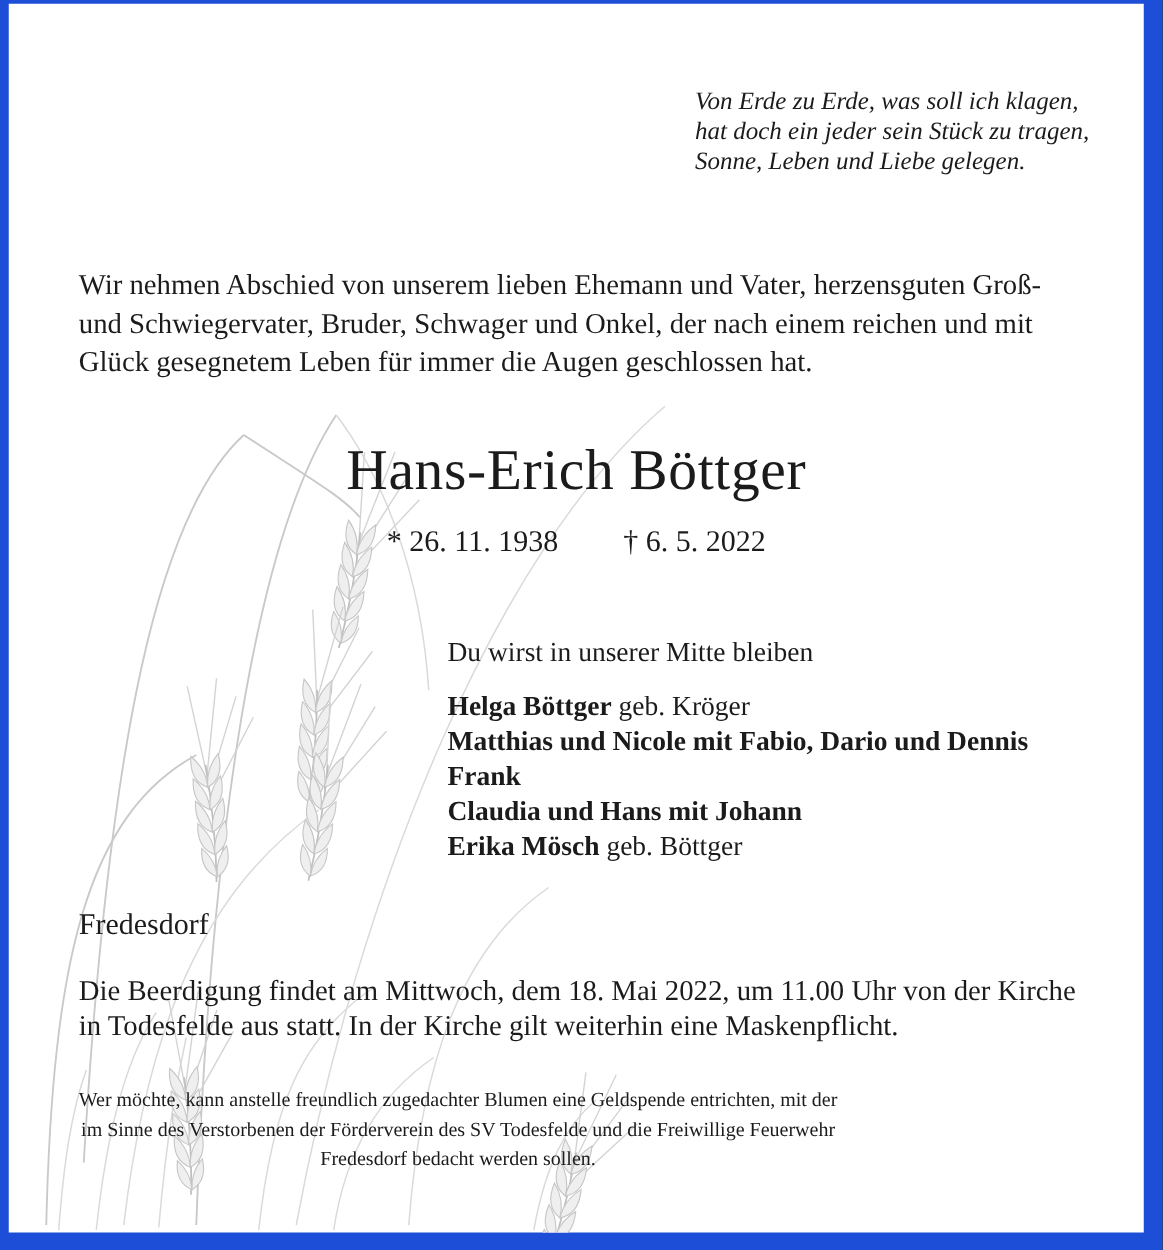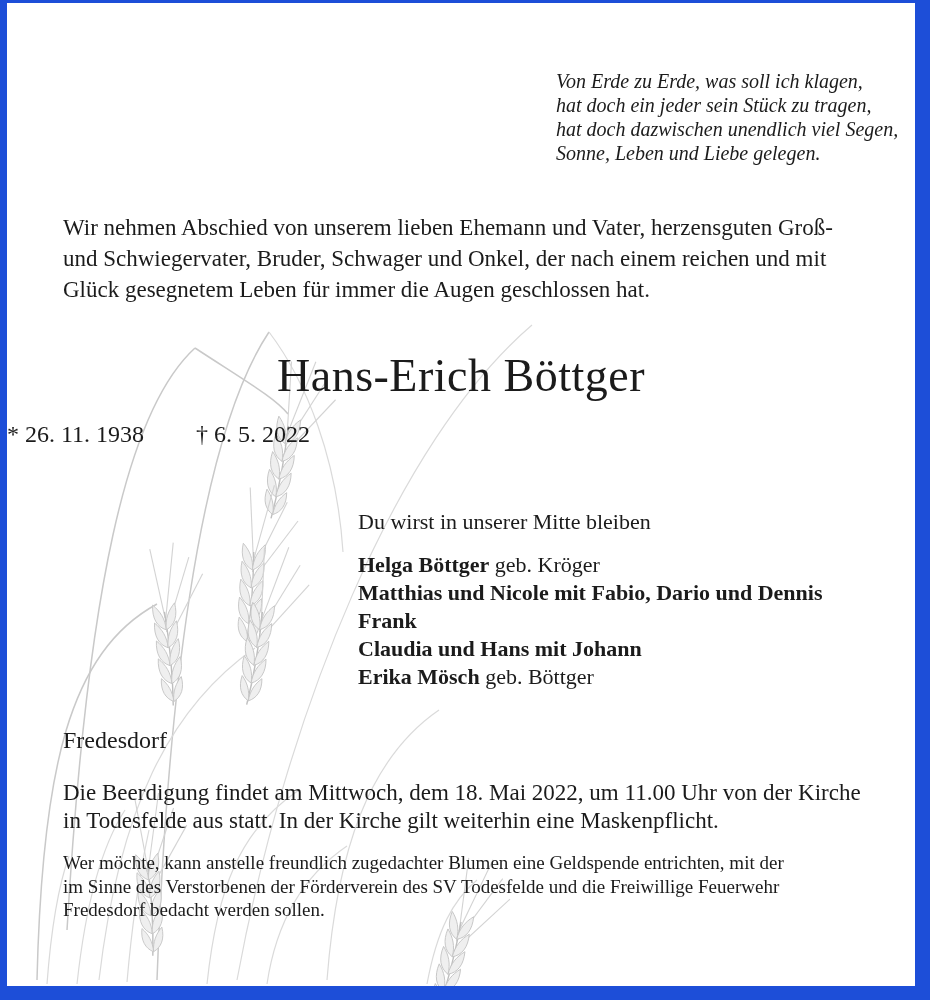--- a/index.html
+++ b/index.html
@@ -8,29 +8,29 @@
   #page{position:absolute;left:7px;top:3px;width:908px;height:983px;background:#ffffff;}
   .abs{position:absolute;}
   .nowrap{white-space:nowrap;}
 
   
   #poem{left:549px;top:66px;font-style:italic;font-size:20px;line-height:24px;}
   
   #intro{left:56px;top:209px;font-size:23px;line-height:31px;}
   
   #name-row{left:0;top:346px;width:908px;text-align:center;font-size:46px;letter-spacing:0.5px;}
-  #dates-row{left:0;top:418px;width:908px;display:flex;gap:52px;font-size:24px;}
+  #dates-row{left:0;top:418px;width:908px;display:flex;justify-content:center;gap:52px;font-size:24px;}
   
   #tribute{left:351px;top:506px;font-size:22px;text-align:right;}
   #mourners{left:351px;top:548px;font-size:22px;line-height:28px;}
   .mourner b{font-weight:bold;}
   
   #location{left:56px;top:724px;font-size:24px;}
   #funeral{left:56px;top:776px;font-size:23px;line-height:28px;}
-  #donation{left:56px;top:848px;font-size:19px;line-height:23.5px;}
+  #donation{left:56px;top:866px;font-size:16px;line-height:23.5px;text-align:center;}
 
   
   #wheat{position:absolute;left:0;top:287px;pointer-events:none;}
   .awn{stroke:#d3d3d3;fill:none;stroke-width:1.1;}
   .spine{stroke:#bfbfbf;fill:none;stroke-width:1.4;}
   .husk{fill:#efefef;stroke:#c6c6c6;stroke-width:0.9;}
   .stem{stroke:#c9c9c9;fill:none;stroke-width:1.5;}
   .stem2{stroke:#dadada;fill:none;stroke-width:1.2;}
   .text-layer{position:absolute;inset:0;}
 </style>
@@ -82,21 +82,20 @@
       <use href="#ear" transform="translate(256,318) rotate(9)"></use>
       <use href="#ear" transform="translate(140,568) rotate(-4)"></use>
       <use href="#ear" transform="translate(455,628) rotate(14)"></use>
     </svg>
 
     <div class="text-layer">
 
       <div id="poem" class="abs">
         <div class="nowrap">Von Erde zu Erde, was soll ich klagen,</div>
         <div class="nowrap">hat doch ein jeder sein Stück zu tragen,</div>
-        <div class="nowrap">hat doch dazwischen unendlich viel Segen,</div>
         <div class="nowrap">Sonne, Leben und Liebe gelegen.</div>
       </div>
 
       <div id="intro" class="abs">
         <div class="nowrap">Wir nehmen Abschied von unserem lieben Ehemann und Vater, herzensguten Groß-</div>
         <div class="nowrap">und Schwiegervater, Bruder, Schwager und Onkel, der nach einem reichen und mit</div>
         <div class="nowrap">Glück gesegnetem Leben für immer die Augen geschlossen hat.</div>
       </div>
 
       <div id="name-row" class="abs">Hans-Erich Böttger</div>

